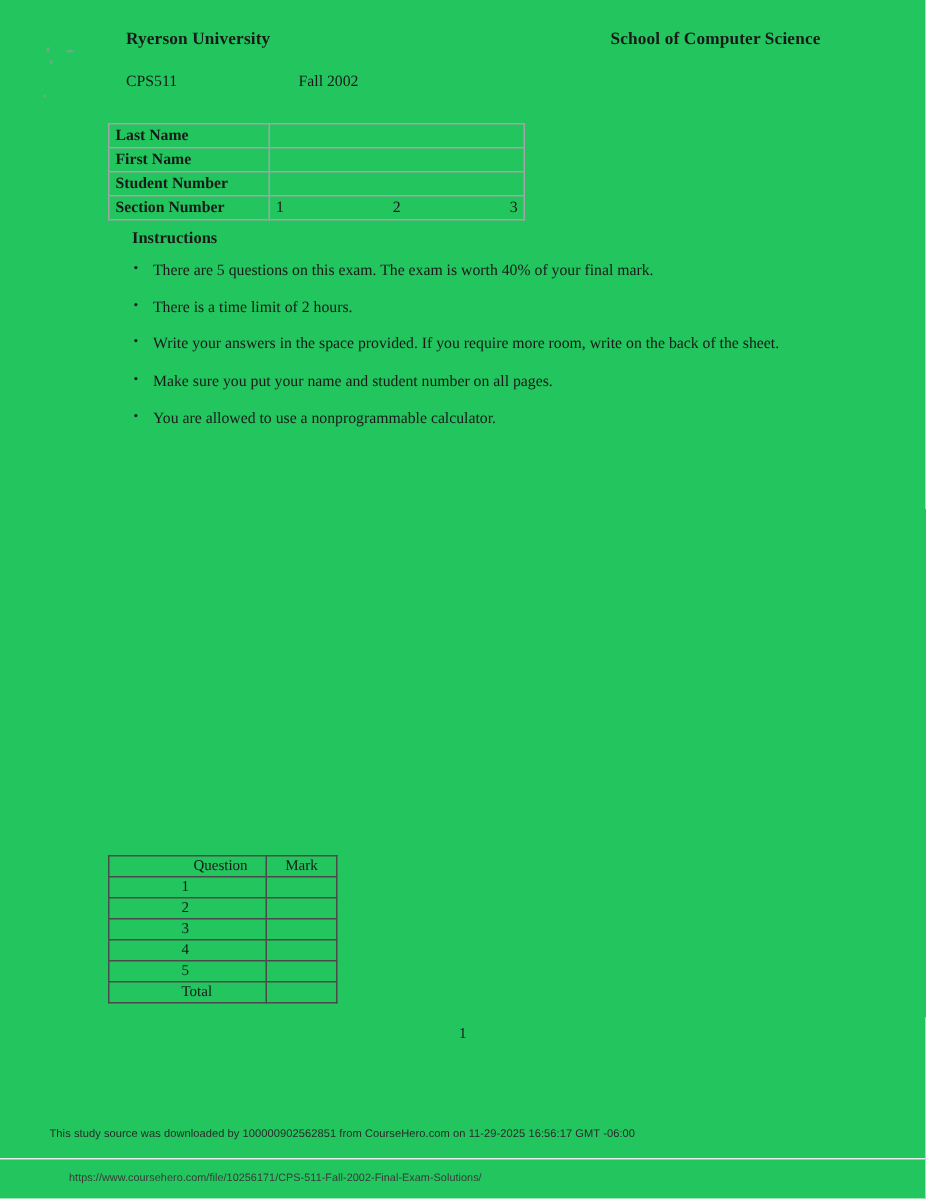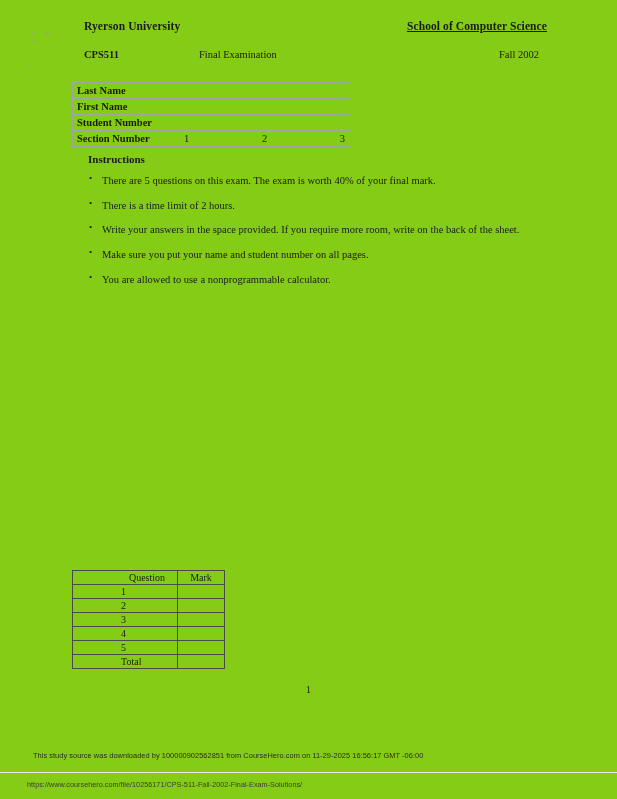--- a/index.html
+++ b/index.html
@@ -13,21 +13,21 @@
     position: relative;
     font-family: "Liberation Serif", "DejaVu Serif", serif;
     color: #1a1a1a;
     overflow: hidden;
   }
 
   
   #page {
     position: absolute;
     inset: 0;
-    background: #84cc16;
+    background: #22c55e;
   }
 
   
   .speckle {
     position: absolute;
     background: #9a9a9a;
     border-radius: 50%;
     opacity: .55;
   }
 
@@ -38,32 +38,32 @@
     right: 60px;
     top: 20px;
     display: flex;
     justify-content: space-between;
     align-items: baseline;
     font-weight: bold;
     font-size: 11.5px;
     letter-spacing: .1px;
   }
   .hdr .left  { margin-left: 12px; }
-  .hdr .right { margin-right: 10px; text-decoration: underline; }
+  .hdr .right { margin-right: 10px; }
 
   .subhdr {
     position: absolute;
     left: 72px;
     right: 60px;
     top: 49px;
     font-size: 10.5px;
     display: flex;
     align-items: baseline;
   }
-  .subhdr .c1 { width: 115px; padding-left: 12px; font-weight: bold; }
+  .subhdr .c1 { width: 115px; padding-left: 12px; }
   .subhdr .c2 { flex: 1; }
   .subhdr .c3 { text-align: right; padding-right: 18px; }
 
   
   table.info {
     position: absolute;
     left: 72px;
     top: 82px;
     width: 278px;
     border-collapse: collapse;
@@ -147,21 +147,21 @@
     position: absolute;
     left: 33px;
     top: 751px;
     font-family: "Liberation Sans", sans-serif;
     font-size: 7.4px;
     color: #2a2a2a;
     letter-spacing: .05px;
   }
   .footer-url {
     position: absolute;
-    left: 27px;
+    left: 46px;
     top: 780px;
     font-family: "Liberation Sans", sans-serif;
     font-size: 7.2px;
     color: #3a3a3a;
     letter-spacing: .05px;
   }
   .hr-line {
     position: absolute;
     left: 0; right: 0;
     top: 772px;
@@ -179,21 +179,20 @@
   <div class="speckle" style="left:33px; top:40px; width:1.5px; height:3px;"></div>
   <div class="speckle" style="left:29px; top:63px; width:2px; height:2px;"></div>
 
   <div class="hdr">
     <span class="left">Ryerson University</span>
     <span class="right">School of Computer Science</span>
   </div>
 
   <div class="subhdr">
     <span class="c1">CPS511</span>
-    <span class="c2">Final Examination</span>
     <span class="c3">Fall 2002</span>
   </div>
 
   <table class="info">
     <tbody>
       <tr>
         <td class="lbl">Last Name</td>
         <td></td>
       </tr>
       <tr>

